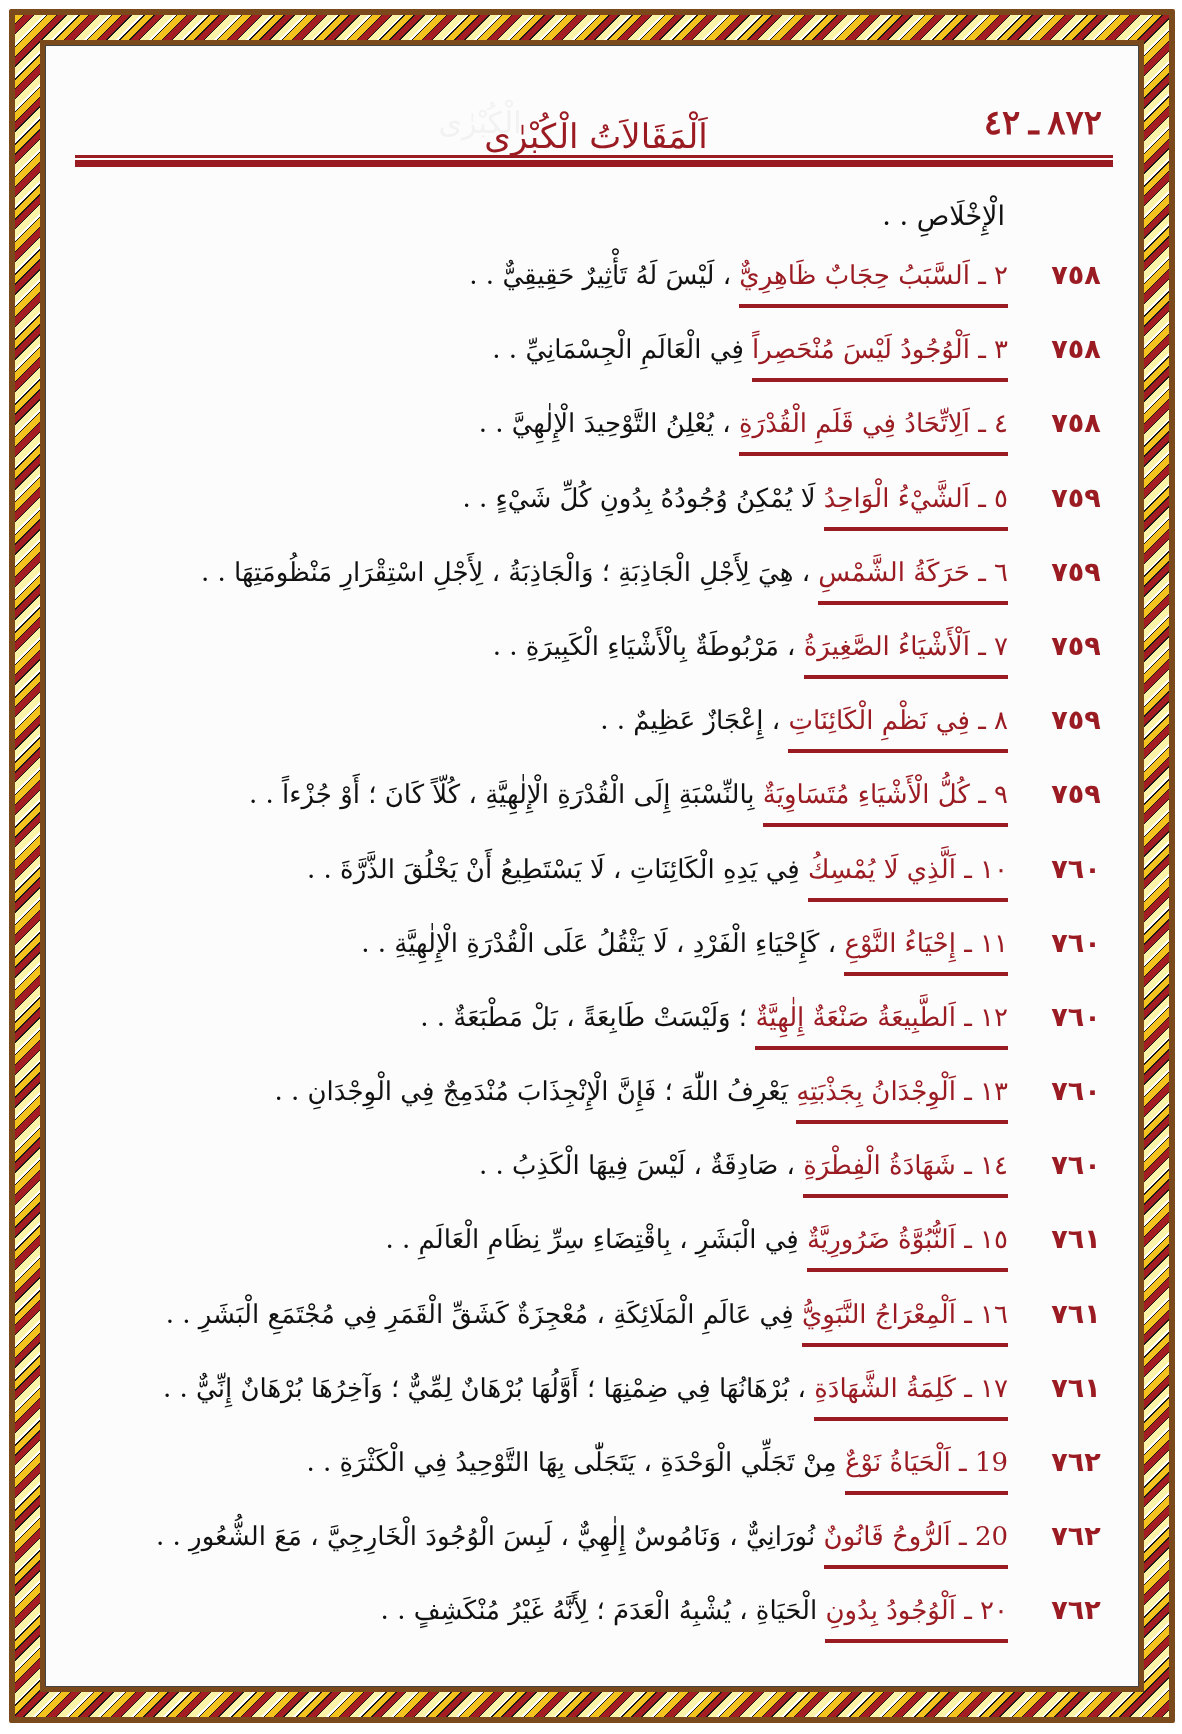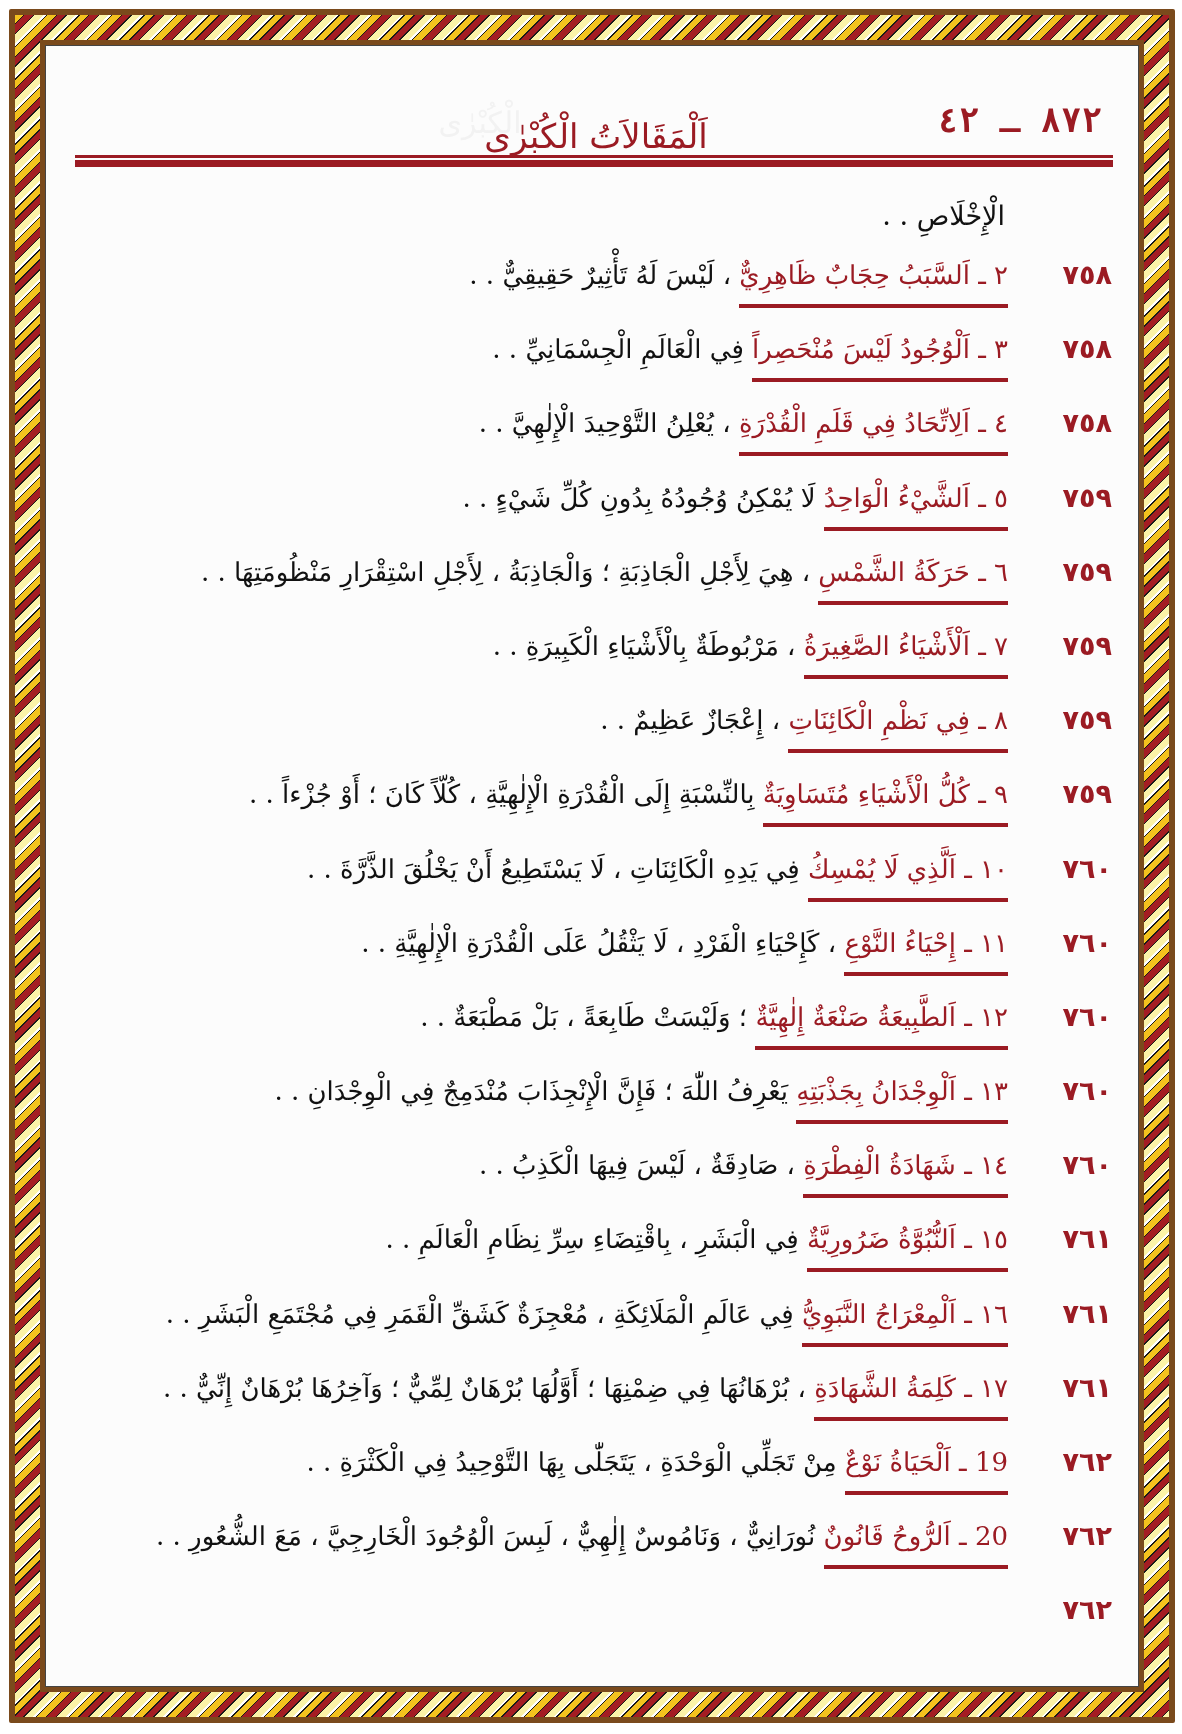--- a/index.html
+++ b/index.html
@@ -44,21 +44,21 @@
     }
     .header {
       position: absolute;
       left: 75px; width: 1038px; top: 95px; height: 56px;
     }
     .page-num {
       position: absolute;
       right: 11px; top: 4px;
       direction: rtl;
       color: #9b1b23;
-      font-family: Liberation Mono, monospace;
+      font-family: Liberation Serif, serif;
       font-weight: bold;
       font-size: 34px;
       line-height: 48px;
       letter-spacing: 2px;
     }
     .book-title {
       position: absolute;
       left: 405px; top: 15px; width: 232px;
       direction: rtl; text-align: center;
       color: #9b1b23;
@@ -102,21 +102,21 @@
       white-space: nowrap;
     }
     .entry-page {
       width: 72px; flex: 0 0 72px;
       margin-right: 3px;
       color: #9b1b23;
       font-family: "DejaVu Sans", sans-serif;
       font-weight: bold;
       font-size: 27px;
       line-height: 46px;
-      text-align: right;
+      text-align: center;
       letter-spacing: 2px;
     }
     .entry-body {
       margin-right: 32px;
       font-size: 26px;
       line-height: 46px;
       color: #111;
     }
     .entry-head {
       color: #9b1b23;
@@ -214,14 +214,15 @@
   <div class="entry">
     <span class="entry-page">٧٦٢</span>
     <span class="entry-body"><span class="entry-head">19 ـ اَلْحَيَاةُ نَوْعٌ</span> <span class="entry-rest">مِنْ تَجَلِّي الْوَحْدَةِ ، يَتَجَلّٰى بِهَا التَّوْحِيدُ فِي الْكَثْرَةِ . .</span></span>
   </div>
   <div class="entry">
     <span class="entry-page">٧٦٢</span>
     <span class="entry-body"><span class="entry-head">20 ـ اَلرُّوحُ قَانُونٌ</span> <span class="entry-rest">نُورَانِيٌّ ، وَنَامُوسٌ إِلٰهِيٌّ ، لَبِسَ الْوُجُودَ الْخَارِجِيَّ ، مَعَ الشُّعُورِ . .</span></span>
   </div>
   <div class="entry">
     <span class="entry-page">٧٦٢</span>
+    <span class="entry-body"><span class="entry-head">٢٠ ـ اَلْوُجُودُ بِدُونِ</span> <span class="entry-rest">الْحَيَاةِ ، يُشْبِهُ الْعَدَمَ ؛ لِأَنَّهُ غَيْرُ مُنْكَشِفٍ . .</span></span>
   </div>
 </div>
 
 </body></html>

